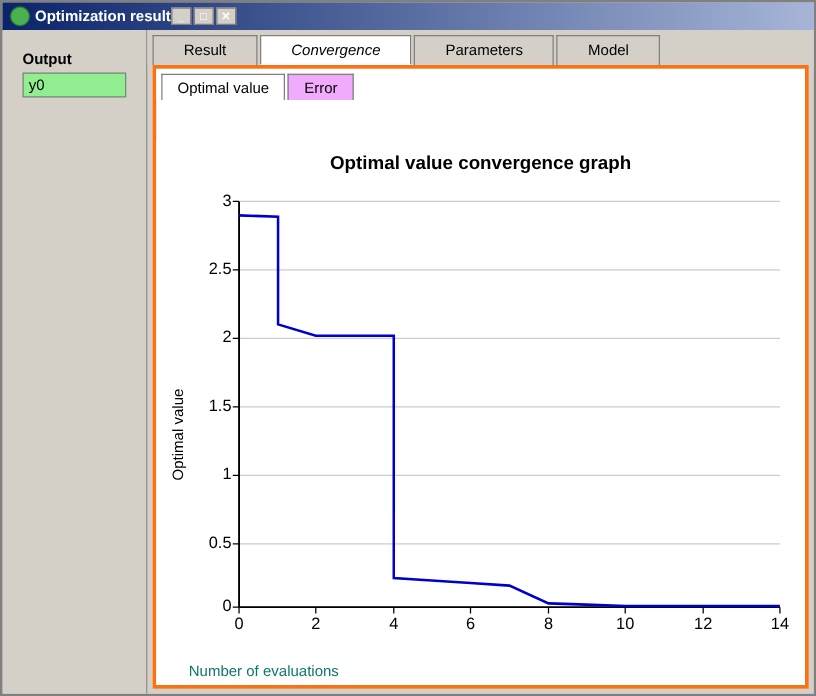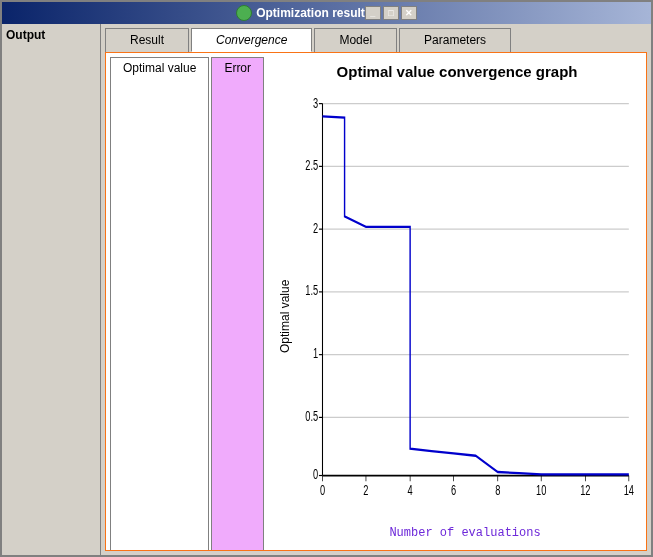--- a/index.html
+++ b/index.html
@@ -18,21 +18,21 @@
       border: 2px solid #808080;
       display: flex;
       flex-direction: column;
     }
     .titlebar {
       background: linear-gradient(to right, #0a246a, #a6b5d7);
       color: white;
       padding: 3px 6px;
       display: flex;
       align-items: center;
-      justify-content: center;
+      justify-content: flex-start;
       height: 22px;
     }
     .titlebar-left {
       display: flex;
       align-items: center;
       gap: 4px;
     }
     .titlebar-icon {
       width: 16px;
       height: 16px;
@@ -59,24 +59,24 @@
       justify-content: center;
       cursor: pointer;
       font-weight: bold;
     }
     .main-content {
       display: flex;
       flex: 1;
       overflow: hidden;
     }
     .sidebar {
-      width: 99px;
+      width: 116px;
       background: #d4d0c8;
       border-right: 1px solid #808080;
-      padding: 4px;
+      padding: 16px;
       display: flex;
       flex-direction: column;
     }
     .sidebar-label {
       font-size: 12px;
       font-weight: bold;
       margin-bottom: 4px;
       color: #000;
     }
     .sidebar-item {
@@ -108,25 +108,26 @@
     }
     .tab-top.active {
       background: #ffffff;
       border-bottom: 1px solid #ffffff;
       z-index: 1;
       font-style: italic;
     }
     .tab-content-area {
       flex: 1;
       background: #ffffff;
-      border: 1px solid #f97316;
+      border: 3px solid #f97316;
       margin: 0 4px 4px 4px;
       display: flex;
-      flex-direction: row;
+      flex-direction: column;
       overflow: hidden;
+      gap: 32px;
     }
     .tab-bar-inner {
       display: flex;
       padding: 4px 4px 0 4px;
       gap: 2px;
       background: #ffffff;
     }
     .tab-inner {
       padding: 3px 12px;
       border: 1px solid #808080;
@@ -172,24 +173,22 @@
       flex: 1;
       display: flex;
       flex-direction: column;
     }
     .chart-plot-area {
       flex: 1;
       position: relative;
     }
     .x-axis-label {
       font-size: 12px;
-      color: #6d28d9;
-      text-align: center;
+      color: #0f766e;
       margin-top: 4px;
-      font-family: Liberation Mono, monospace;
     }
     svg.chart-svg {
       width: 100%;
       height: 100%;
     }
   </style>
 </head>
 <body>
 
 <div class="window">
@@ -200,27 +199,28 @@
     </div>
     <div class="titlebar-buttons">
       <div class="titlebar-btn">_</div>
       <div class="titlebar-btn">□</div>
       <div class="titlebar-btn">✕</div>
     </div>
   </div>
   <div class="main-content">
     <div class="sidebar">
       <div class="sidebar-label">Output</div>
+      <div class="sidebar-item">y0</div>
     </div>
     <div class="right-panel">
       <div class="tab-bar-top">
         <div class="tab-top">Result</div>
         <div class="tab-top active">Convergence</div>
+        <div class="tab-top">Parameters</div>
         <div class="tab-top">Model</div>
-        <div class="tab-top">Parameters</div>
       </div>
       <div class="tab-content-area">
         <div class="tab-bar-inner">
           <div class="tab-inner active">Optimal value</div>
           <div class="tab-inner">Error</div>
         </div>
         <div class="chart-area">
           <div class="chart-title">Optimal value convergence graph</div>
           <div class="chart-container">
             <div class="y-axis-label">Optimal value</div>

